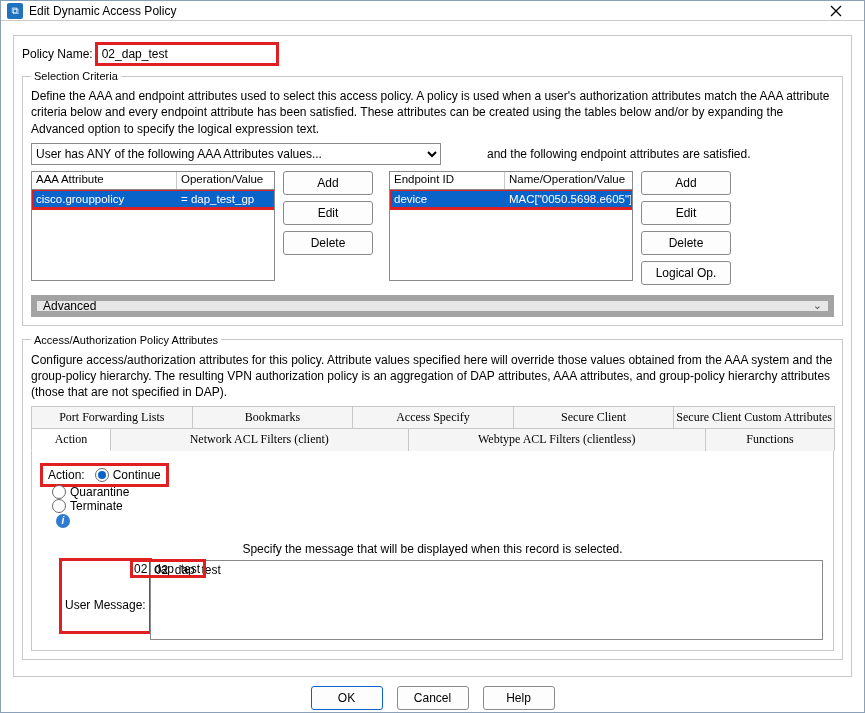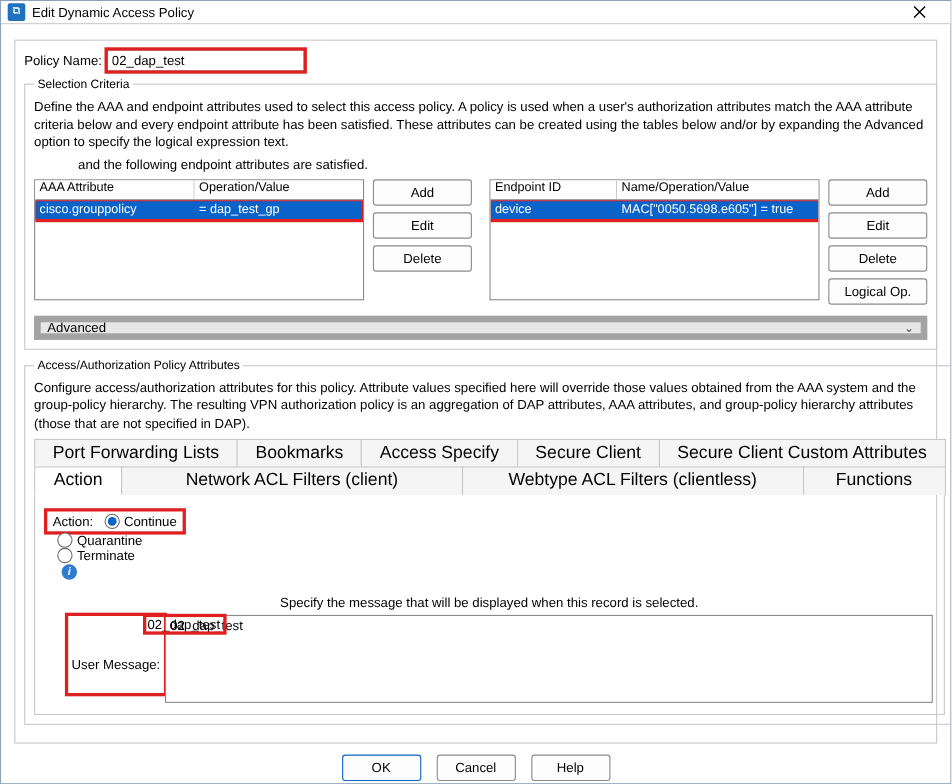--- a/index.html
+++ b/index.html
@@ -75,21 +75,21 @@
     font:inherit;
     background:#fff;
   }
   .crit-row { display:flex; align-items:center; gap:6px;}
   .crit-right-label { margin-left:40px;}
   .tables-row { display:flex; gap:6px; margin-top:6px;}
   .tbl-block { display:flex; gap:8px;}
   .tbl {
     border:1px solid #8a8a8a;
     background:#fff;
-    width:300px; height:110px;
+    width:244px; height:110px;
     display:flex; flex-direction:column;
     overflow:hidden;
   }
   .tbl-head {
     display:flex;
     background:#fff;
     border-bottom:1px solid #8a8a8a;
     height:18px;
     font-size:11.5px;
   }
@@ -125,25 +125,26 @@
     padding:0 6px;
     justify-content:space-between;
   }
   .adv-bar .chev { font-size:11px; color:#555;}
   .subtabs-row1, .subtabs-row2 {
     display:flex;
   }
   .subtabs-row1 .tab, .subtabs-row2 .tab {
     border:1px solid #c8c8c8;
     border-bottom:none;
-    padding:3px 16px;
+    padding:3px 0;
     background:#f5f5f5;
     margin-right:-1px;
     white-space:nowrap;
-    font-size:16px;
+    font-size:12px;
+    font-family:Liberation Serif, serif;
   }
   .subtabs-row1 { margin-top:6px;}
   .subtabs-row1 .tab { flex:1; text-align:center; }
   .subtabs-row2 .tab { flex:1; text-align:center;}
   .subtabs-row2 .tab.active { background:#fff; border-bottom:1px solid #fff; position:relative; z-index:1;}
   .tab-panel {
     border:1px solid #c8c8c8;
     padding:14px 10px 10px 10px;
     margin-top:-1px;
     min-height:178px;
@@ -203,20 +204,23 @@
         <input class="text hl-red" style="width: 180px;" value="02_dap_test">
         <span style="flex:1"></span>
       </div>
 
 
       <fieldset class="group">
         <legend>Selection Criteria</legend>
         <div class="criteria-text">Define the AAA and endpoint attributes used to select this access policy. A policy is used when a user's authorization attributes match the AAA attribute criteria below and every endpoint attribute has been satisfied. These attributes can be created using the tables below and/or by expanding the Advanced option to specify the logical expression text.</div>
 
         <div class="crit-row">
+          <select class="combo">
+            <option>User has ANY of the following AAA Attributes values...</option>
+          </select>
           <span class="crit-right-label">and the following endpoint attributes are satisfied.</span>
         </div>
 
         <div class="tables-row">
 
           <div class="tbl-block">
             <div class="tbl">
               <div class="tbl-head">
                 <div class="th" style="width:145px">AAA Attribute</div>
                 <div class="th" style="flex:1">Operation/Value</div>

